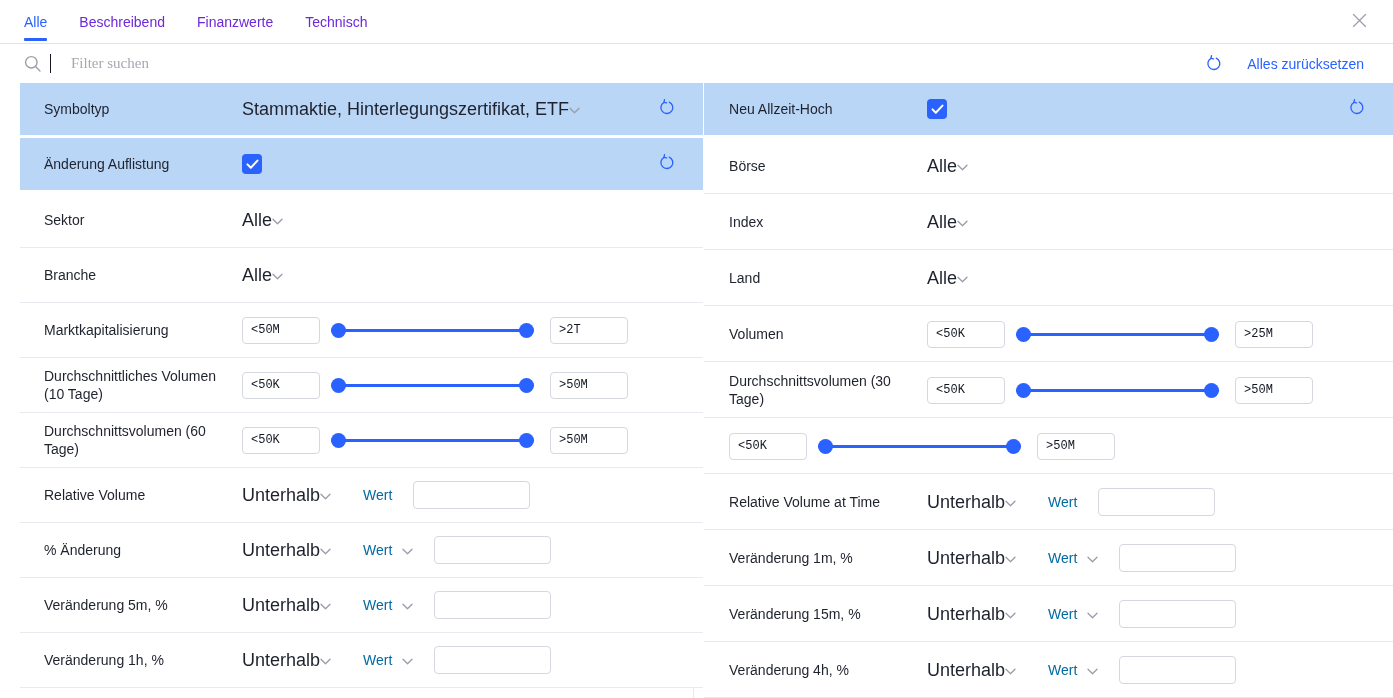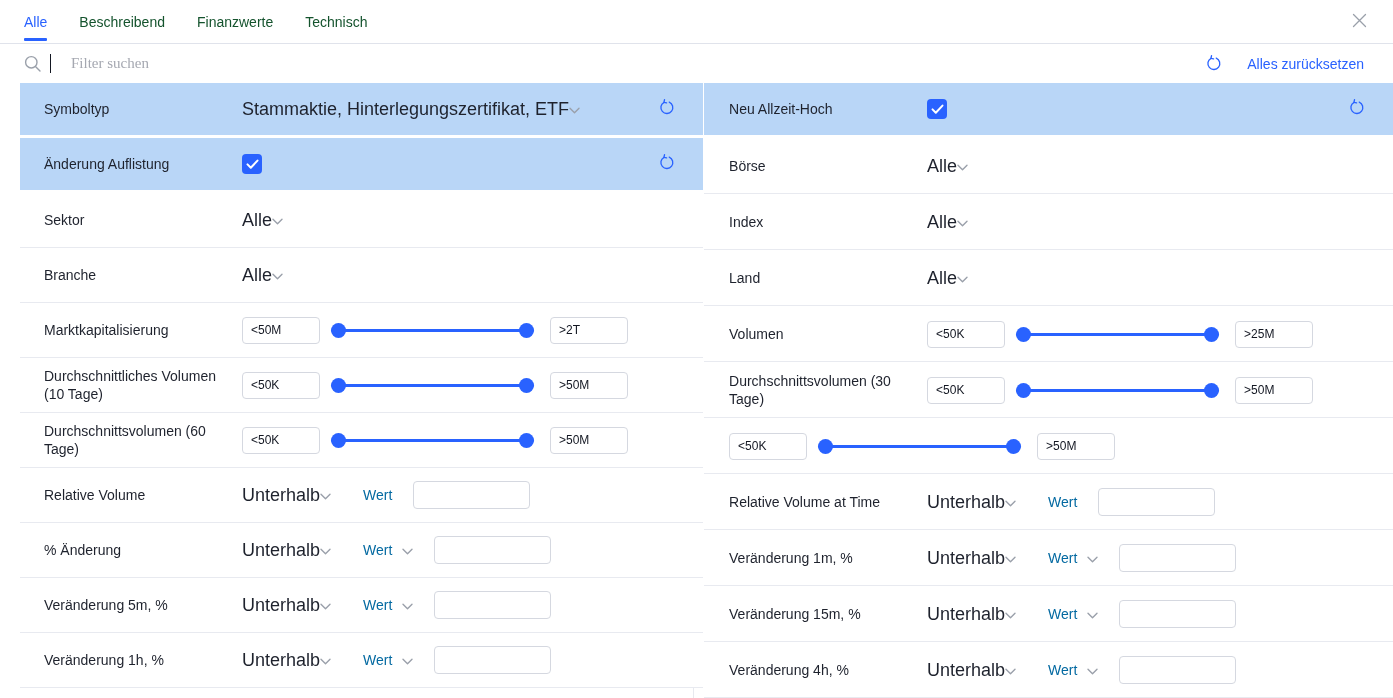--- a/index.html
+++ b/index.html
@@ -4,21 +4,21 @@
 <style>
   * { box-sizing: border-box; }
   html, body { margin: 0; padding: 0; background: #fff; }
   body { font-family: "Liberation Sans", sans-serif; color: #1e222d; }
   .dialog { width: 1393px; height: 698px; background: #fff; overflow: hidden; position: relative; }
 
   
   .tabbar { height: 44px; display: flex; align-items: center; justify-content: space-between;
             padding: 0 22px 0 24px; border-bottom: 1px solid #e0e3eb; }
   .tabs { display: flex; gap: 32px; height: 100%; align-items: stretch; }
-  .tab { font-size: 14px; color: #14532d; display: flex; align-items: center; position: relative; cursor: pointer; }
+  .tab { font-size: 14px; color: #6d28d9; display: flex; align-items: center; position: relative; cursor: pointer; }
   .tab.active { color: #2962ff; }
   .tab.active::after { content: ""; position: absolute; left: 0; right: 0; bottom: 2px; height: 3px;
                        background: #2962ff; border-radius: 1px; }
   .close-btn { background: none; border: none; padding: 4px; cursor: pointer; display: flex; align-items: center; }
 
   
   .searchbar { height: 39px; display: flex; align-items: center; padding: 0 29px 0 24px; position: relative; }
   .searchbar .icon { display: flex; margin-right: 9px; }
   .search-input { flex: 1; border: none; outline: none; font-size: 15px; color: #1e222d;
                   font-family: Liberation Serif, serif; padding: 0; background: transparent; margin-left: 20px; }
@@ -41,21 +41,21 @@
   .control { display: flex; align-items: center; flex: 1; }
 
   .dd { display: flex; align-items: center; gap: 0; font-size: 18px; color: #1e222d; cursor: pointer; }
   .dd .icon { display: flex; margin-top: 2px; }
 
   .checkbox { width: 20px; height: 20px; border-radius: 4px; background: #2962ff; display: flex;
               align-items: center; justify-content: center; cursor: pointer; }
   .checkbox .icon { display: flex; }
 
   .num-input { width: 78px; height: 27px; border: 1px solid #d5d8e0; border-radius: 4px; font-size: 12px;
-               color: #131722; padding: 0 8px; outline: none; font-family: Liberation Sans, sans-serif; background: #fff; }
+               color: #131722; padding: 0 8px; outline: none; font-family: Liberation Mono, monospace; background: #fff; }
   .slider { width: 203px; height: 15px; margin: 0 16px 0 11px; position: relative; display: flex;
             align-items: center; cursor: pointer; flex: none; }
   .slider .track { height: 3px; background: #2962ff; width: 100%; border-radius: 2px; }
   .handle { width: 15px; height: 15px; border-radius: 50%; background: #2962ff; position: absolute; top: 0; cursor: pointer; }
   .handle.min { left: 0; } .handle.max { right: 0; }
 
   .wert { display: flex; align-items: center; gap: 10px; font-size: 14px; color: #0369a1; margin-left: 32px; }
   .wert .icon { display: flex; margin-top: 2px; }
   .val-input { width: 117px; height: 28px; border: 1px solid #d5d8e0; border-radius: 4px; outline: none;
                margin-left: 21px; font-size: 13px; color: #131722; padding: 0 8px; font-family: inherit; background: #fff; }

